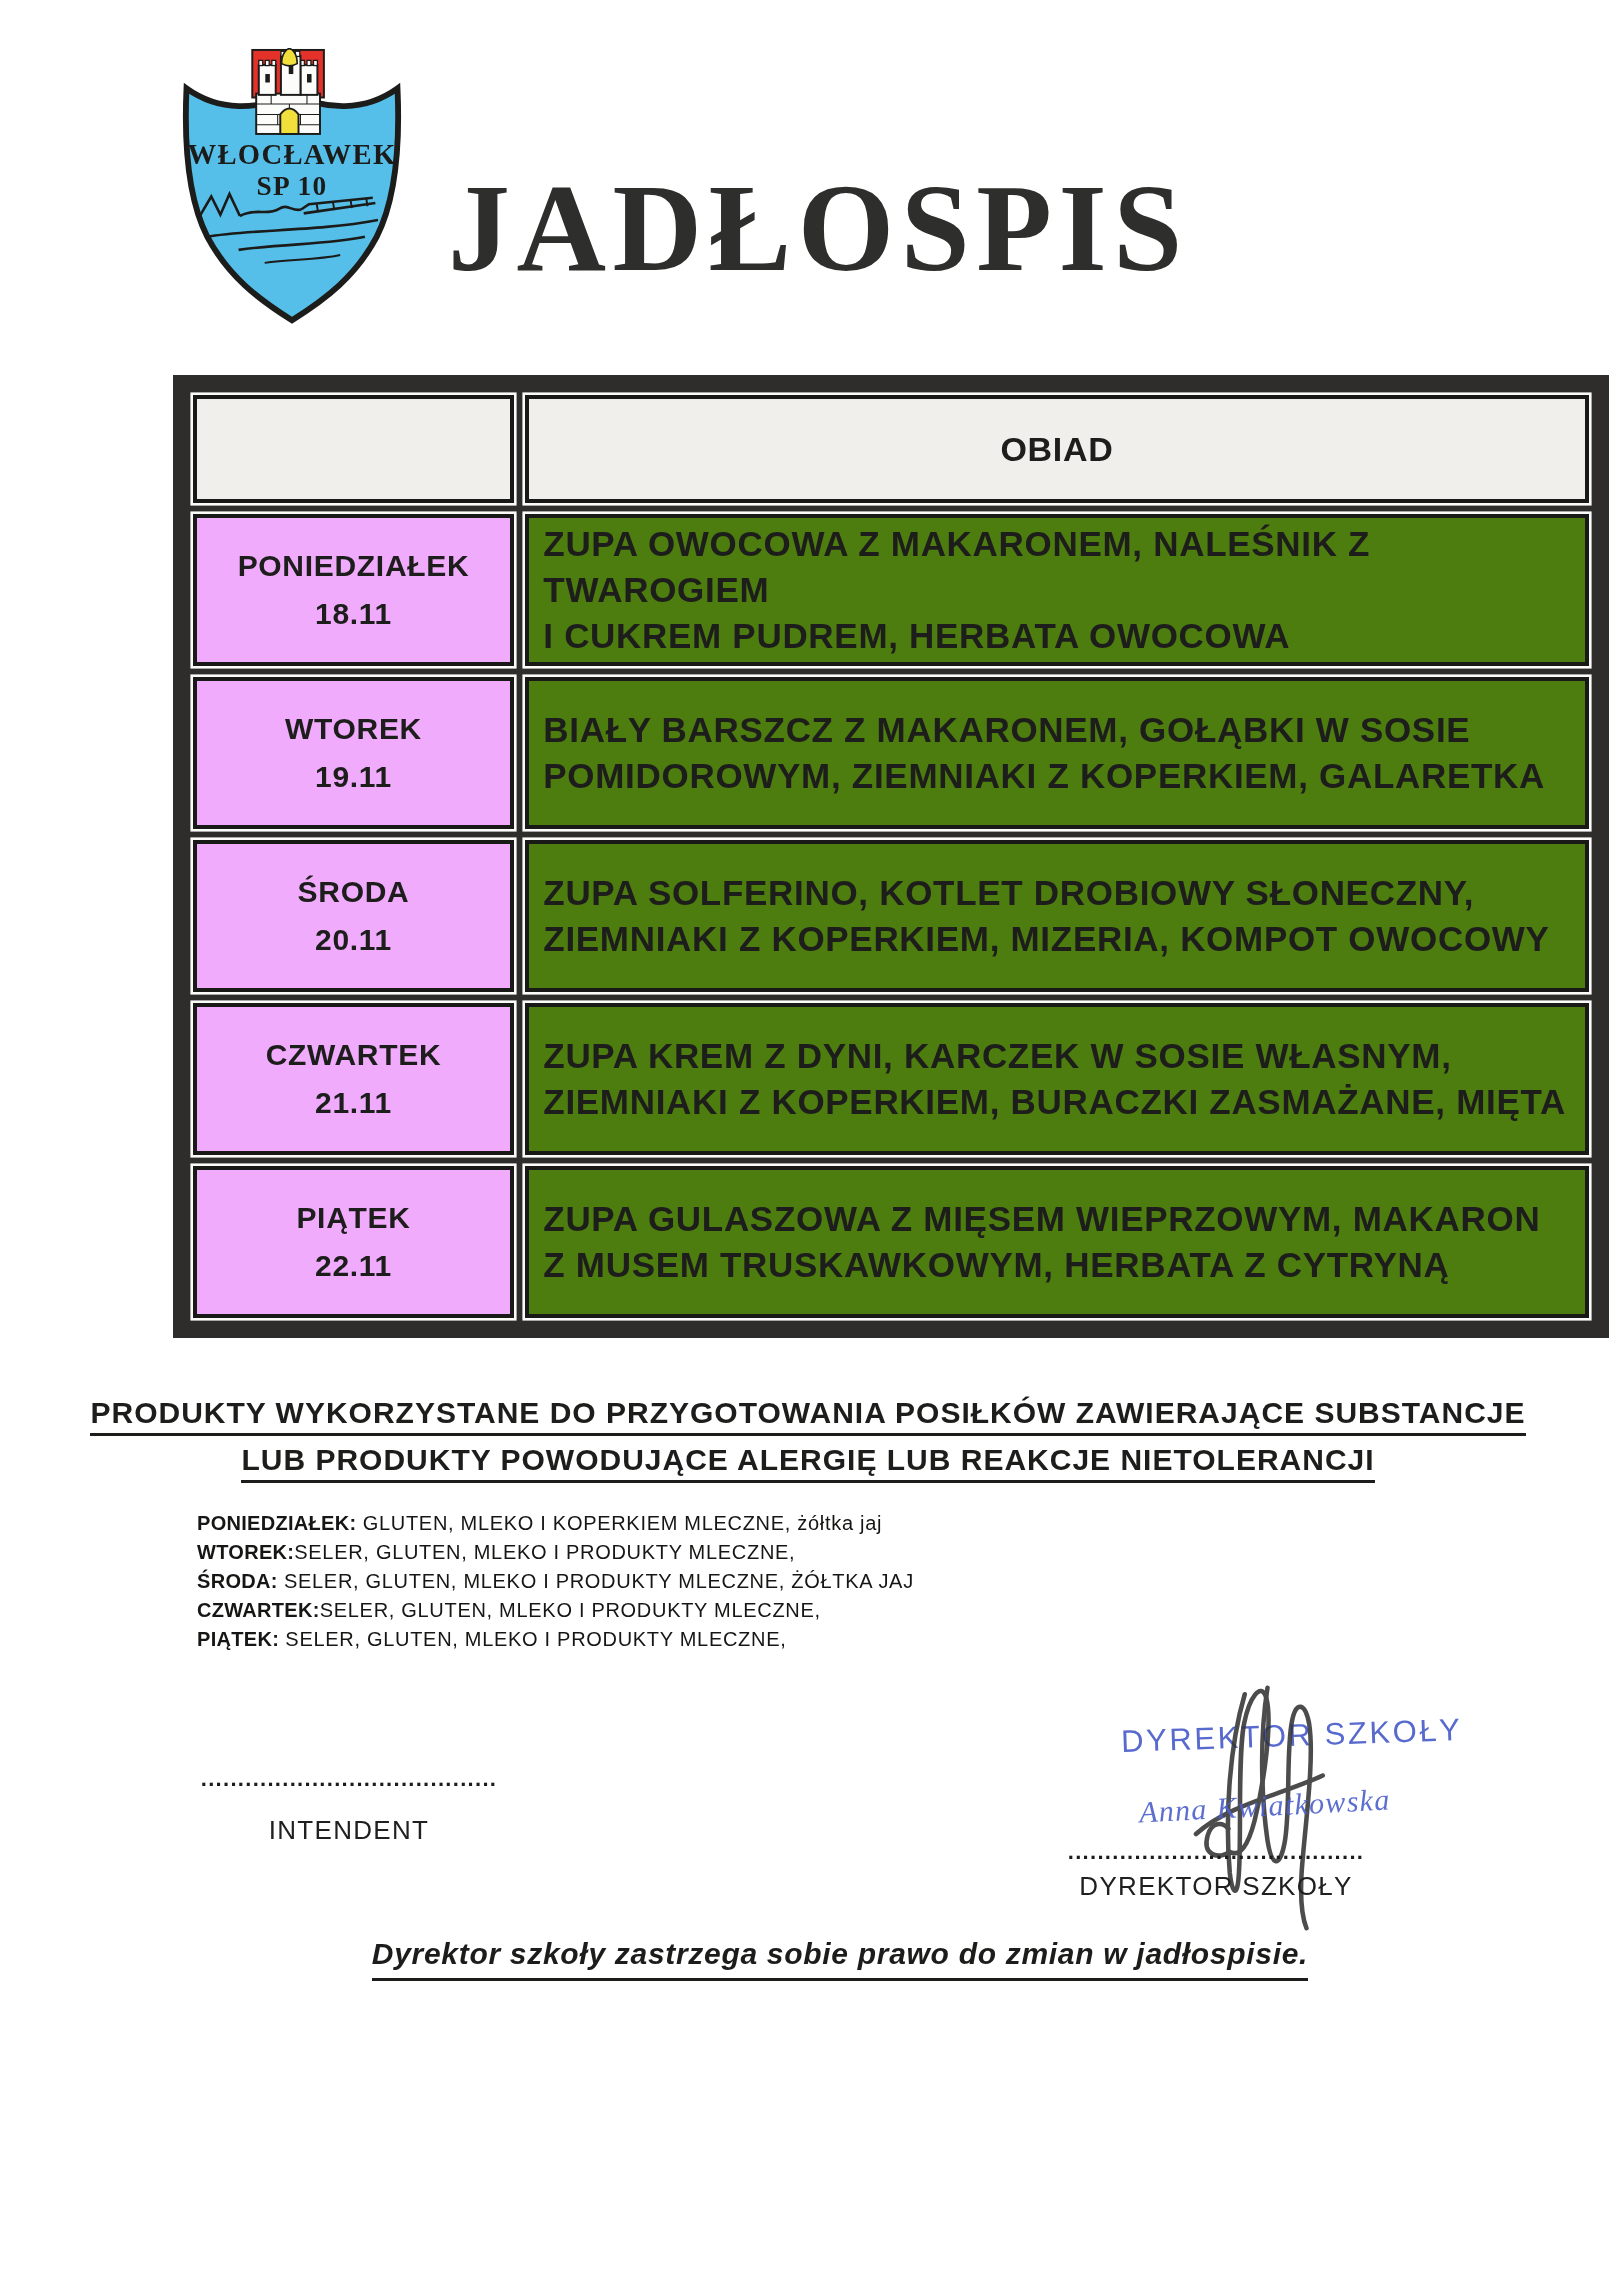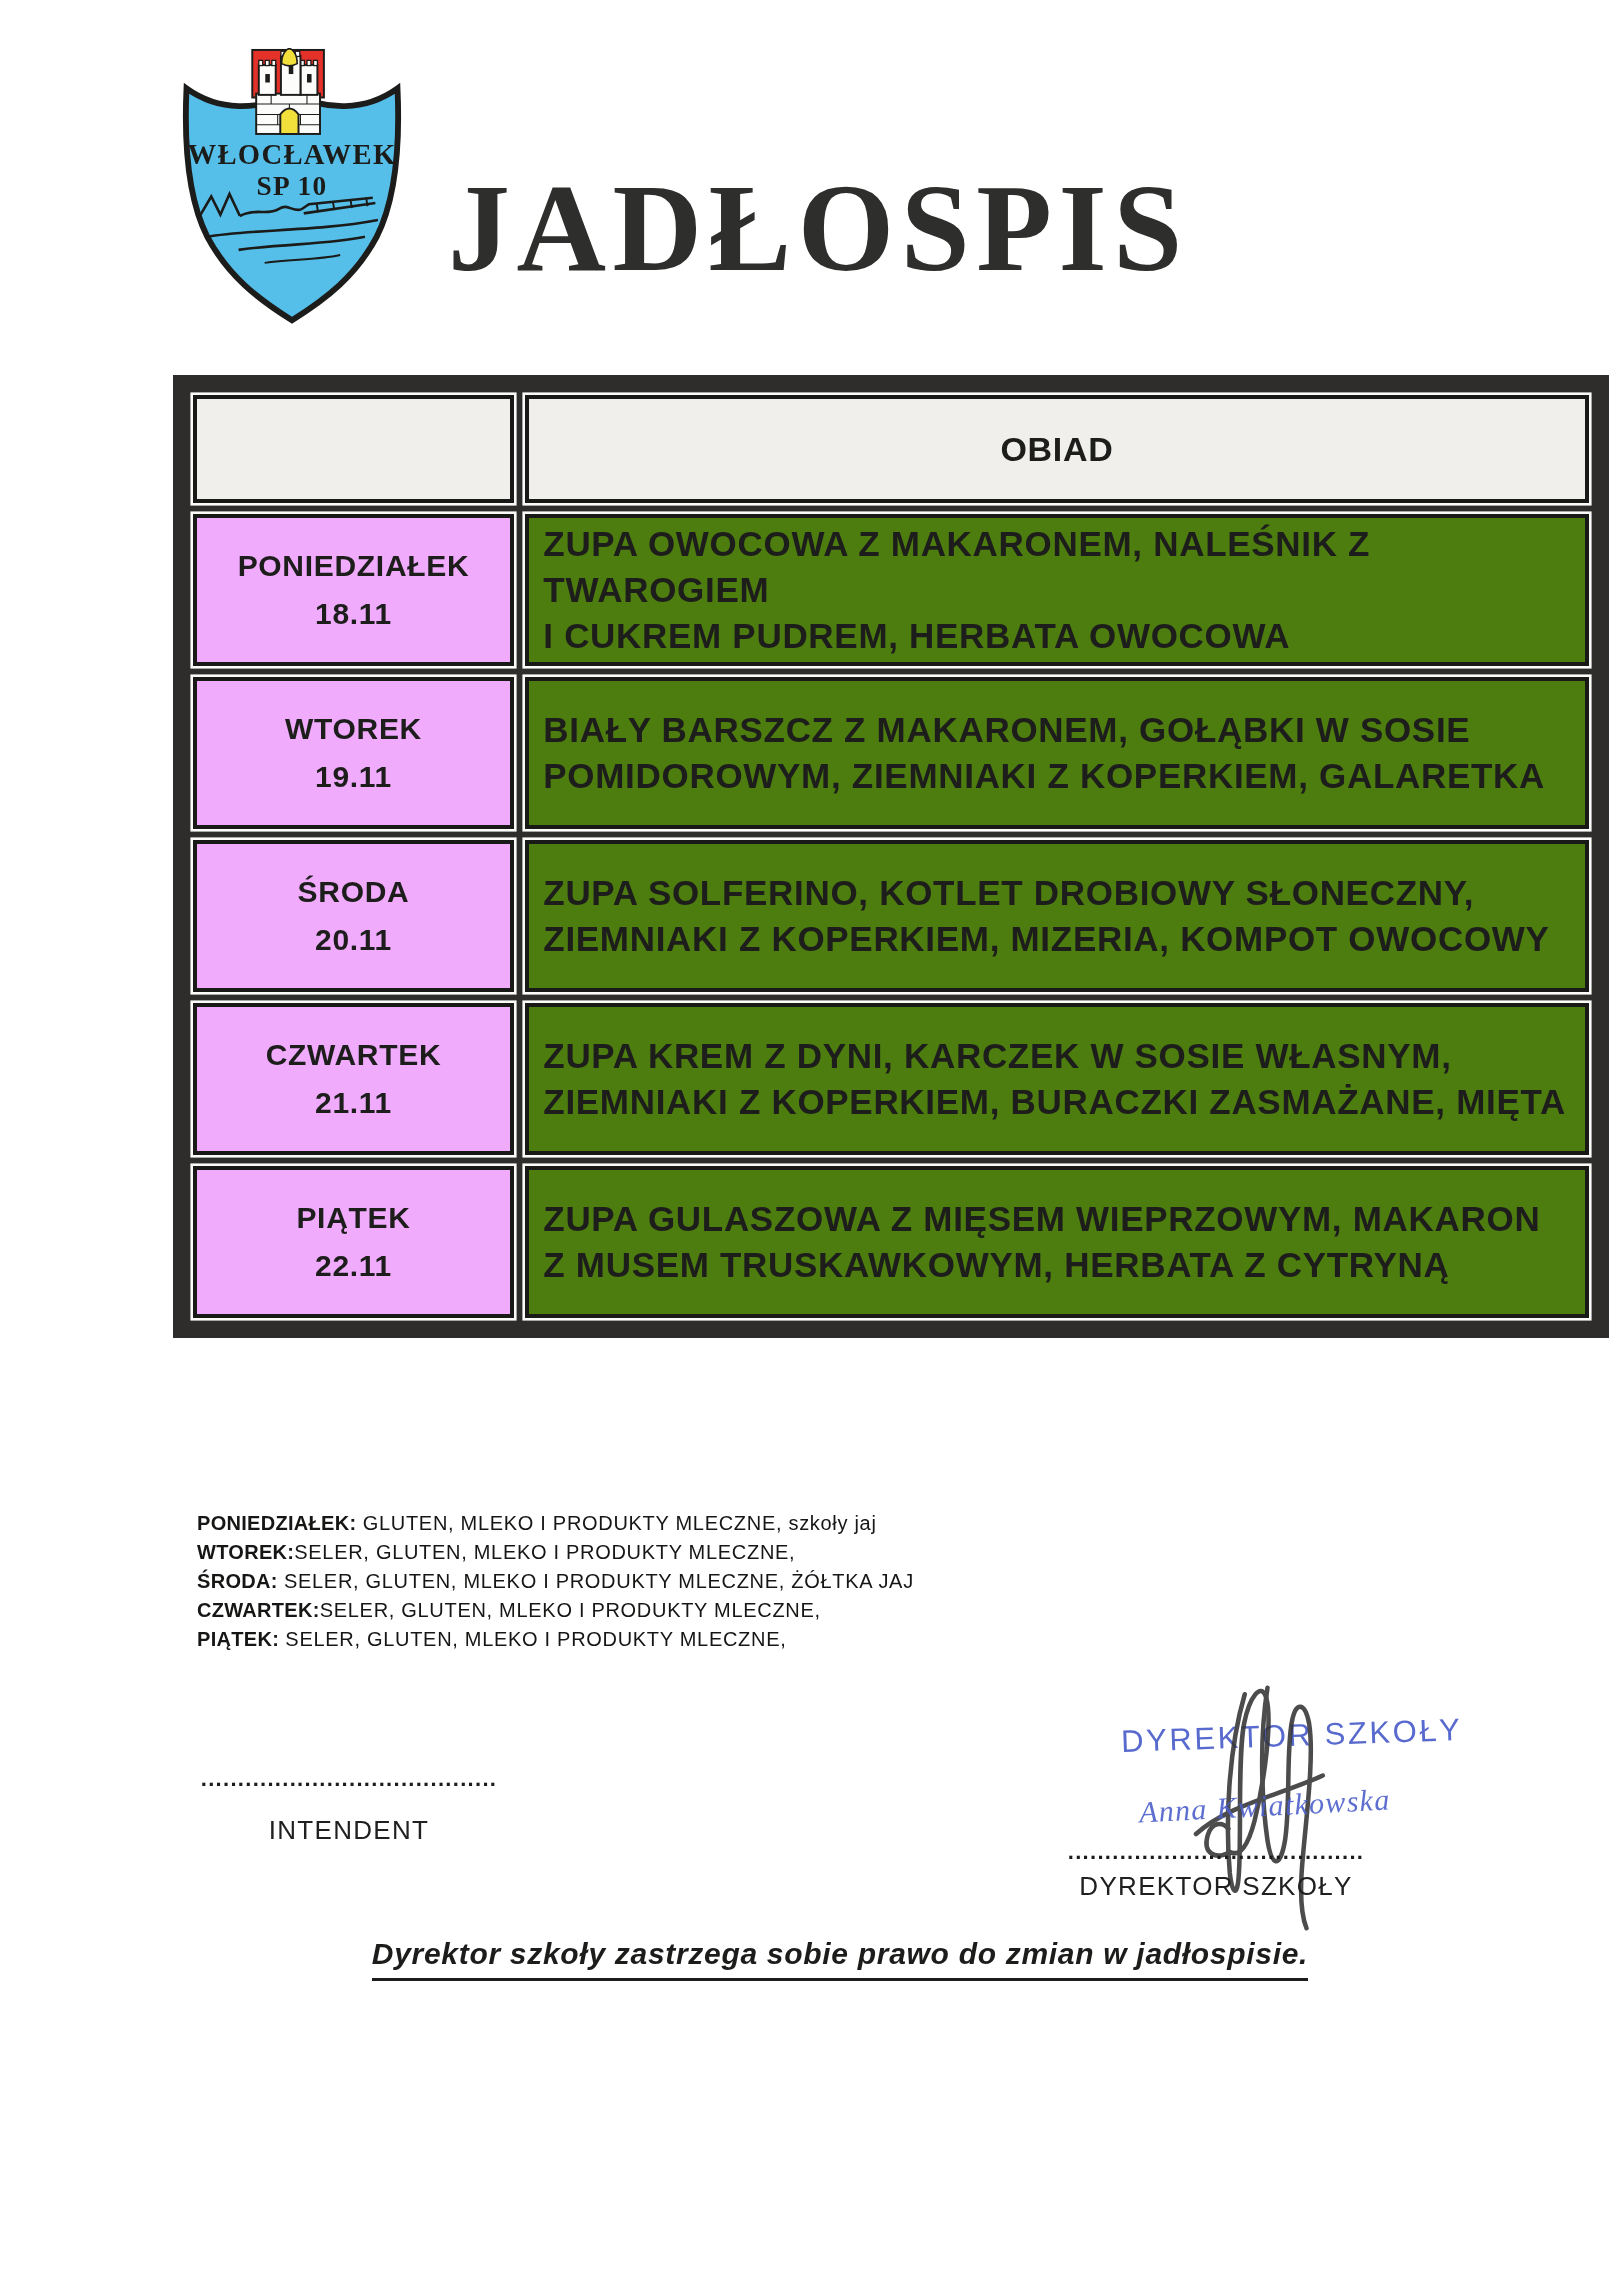--- a/index.html
+++ b/index.html
@@ -169,23 +169,27 @@
       <td class="day-col day-cell">
         <div>PIĄTEK</div>
         <div class="date">22.11</div>
       </td>
       <td class="meal-cell">ZUPA GULASZOWA Z MIĘSEM WIEPRZOWYM, MAKARON
 Z MUSEM TRUSKAWKOWYM, HERBATA Z CYTRYNĄ</td>
     </tr>
   </tbody>
     </table>
 
+  <div class="allerg-head">
+    <div class="ah-line"><span>PRODUKTY WYKORZYSTANE DO PRZYGOTOWANIA POSIŁKÓW ZAWIERAJĄCE SUBSTANCJE</span></div>
+    <div class="ah-line"><span>LUB PRODUKTY POWODUJĄCE ALERGIĘ LUB REAKCJE NIETOLERANCJI</span></div>
+  </div>
 
   <div class="allerg-list">
-    <div class="al-item"><b>PONIEDZIAŁEK:</b><span> GLUTEN, MLEKO I PRODUKTY MLECZNE, szkoły jaj</span></div>
+    <div class="al-item"><b>PONIEDZIAŁEK:</b><span> GLUTEN, MLEKO I KOPERKIEM MLECZNE, żółtka jaj</span></div>
     <div class="al-item"><b>WTOREK:</b><span>SELER, GLUTEN, MLEKO I PRODUKTY MLECZNE,</span></div>
     <div class="al-item"><b>ŚRODA:</b><span> SELER, GLUTEN, MLEKO I PRODUKTY MLECZNE, ŻÓŁTKA JAJ</span></div>
     <div class="al-item"><b>CZWARTEK:</b><span>SELER, GLUTEN, MLEKO I PRODUKTY MLECZNE,</span></div>
     <div class="al-item"><b>PIĄTEK:</b><span> SELER, GLUTEN, MLEKO I PRODUKTY MLECZNE,</span></div>
   </div>
 
   <div class="sig-left">
     <div class="dots">........................................</div>
     <div class="sig-label">INTENDENT</div>
   </div>

